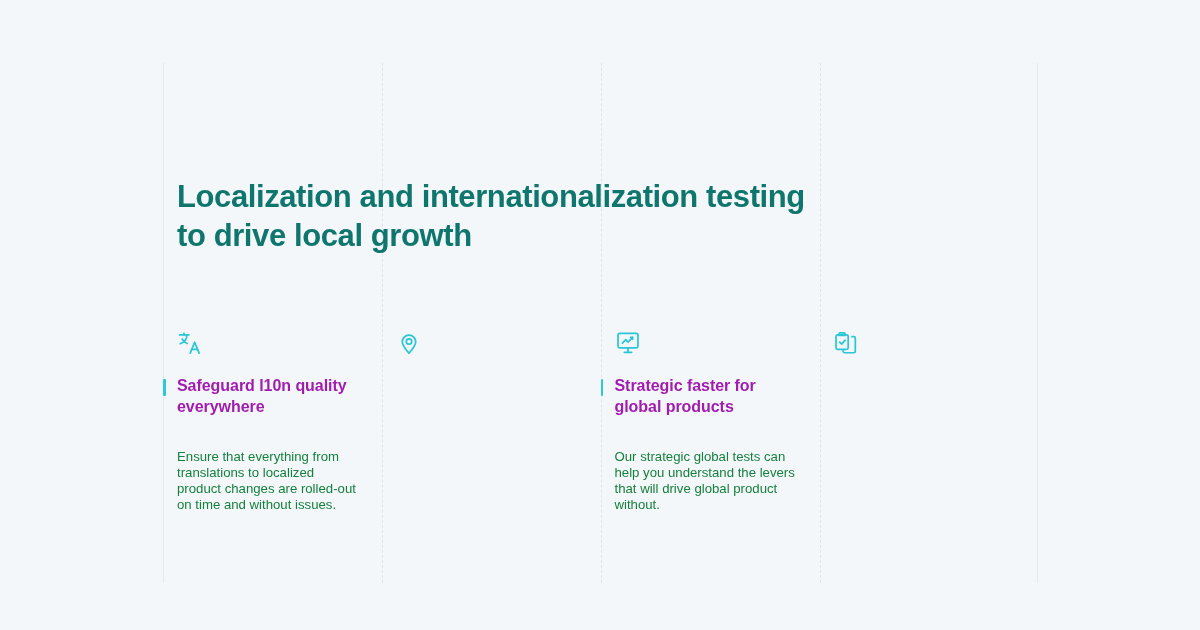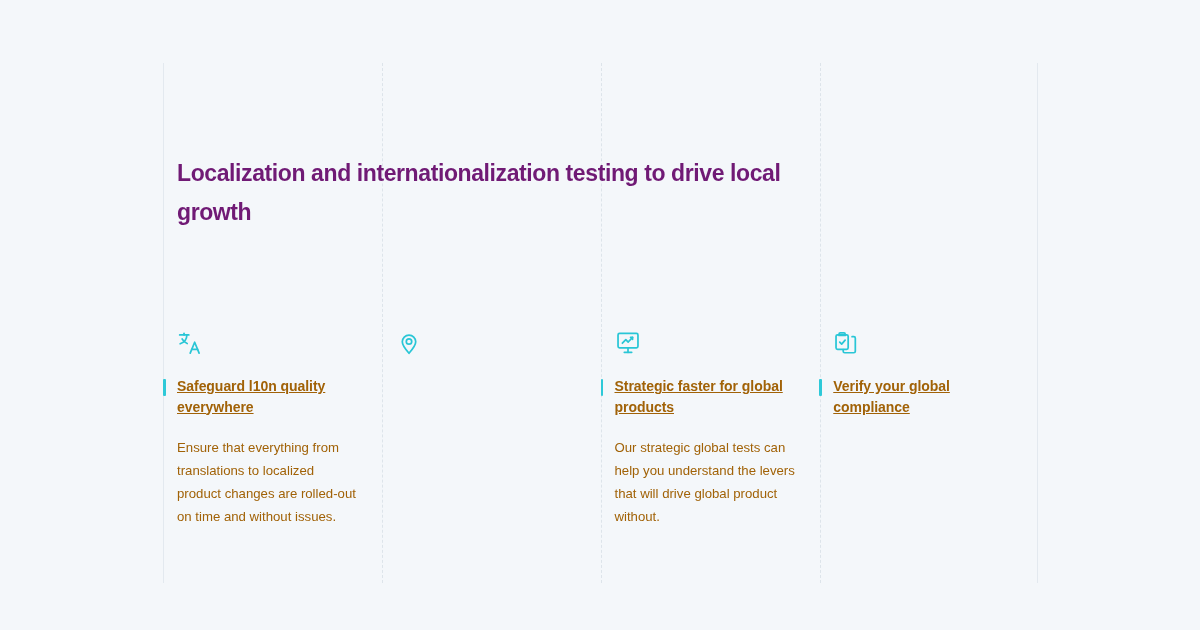--- a/index.html
+++ b/index.html
@@ -37,27 +37,27 @@
   .rule-left   { left: 163px; }
   .rule-d1     { left: 382px; }
   .rule-d2     { left: 601px; }
   .rule-d3     { left: 820px; }
   .rule-right  { left: 1037px; }
 
   
   .headline {
     position: absolute;
     left: 177px;
-    top: 139px;
+    top: 156px;
     width: 650px;
-    font-size: 23px;
+    font-size: 31px;
     line-height: 39px;
     font-weight: bold;
     letter-spacing: -0.4px;
-    color: #701a75;
+    color: #0f766e;
   }
 
   
   .subcopy {
     position: absolute;
     left: 177px;
     top: 256px;
     width: 632px;
     font-size: 13.4px;
     line-height: 21px;
@@ -94,32 +94,31 @@
   .accent-bar {
     position: absolute;
     left: -14px;
     top: 3px;
     width: 2.5px;
     height: 17px;
     background: #2ec9d8;
     border-radius: 1px;
   }
   .col-head {
-    font-size: 14px;
+    font-size: 16px;
     line-height: 20.5px;
     font-weight: bold;
-    color: #a16207;
+    color: #a21caf;
     letter-spacing: -0.05px;
-    text-decoration: underline;
   }
   .col-body {
-    margin-top: 19px;
+    margin-top: 32px;
     font-size: 13.2px;
-    line-height: 23px;
-    color: #a16207;
+    line-height: 16px;
+    color: #15803d;
   }
 </style>
 </head>
 <body>
 
 <div class="canvas">
 
   <div class="rule solid rule-left"></div>
   <div class="rule dashed rule-d1"></div>
   <div class="rule dashed rule-d2"></div>
@@ -177,20 +176,16 @@
 
     <div class="col">
       <span class="col-icon">
         <svg width="26" height="26" viewBox="0 0 24 24" fill="none" stroke="currentColor" stroke-width="1.6" stroke-linecap="round" stroke-linejoin="round">
           <path d="M17.6 6.2h1.6a1.4 1.4 0 0 1 1.4 1.4v12a1.4 1.4 0 0 1-1.4 1.4h-8.4a1.4 1.4 0 0 1-1.4-1.4v-1.4"></path>
           <rect x="2.8" y="4.4" width="11.2" height="13.4" rx="1.4"></rect>
           <path d="M6.6 2.6h3.6a1 1 0 0 1 1 1v1.4H5.6V3.6a1 1 0 0 1 1-1z"></path>
           <path d="M6.2 11.2l1.8 1.8 3.2-3.6"></path>
         </svg>
       </span>
-      <div class="col-head-wrap">
-        <span class="accent-bar"></span>
-        <div class="col-head">Verify your global compliance</div>
-      </div>
     </div>
 
   </div>
 </div>
 
 </body></html>

